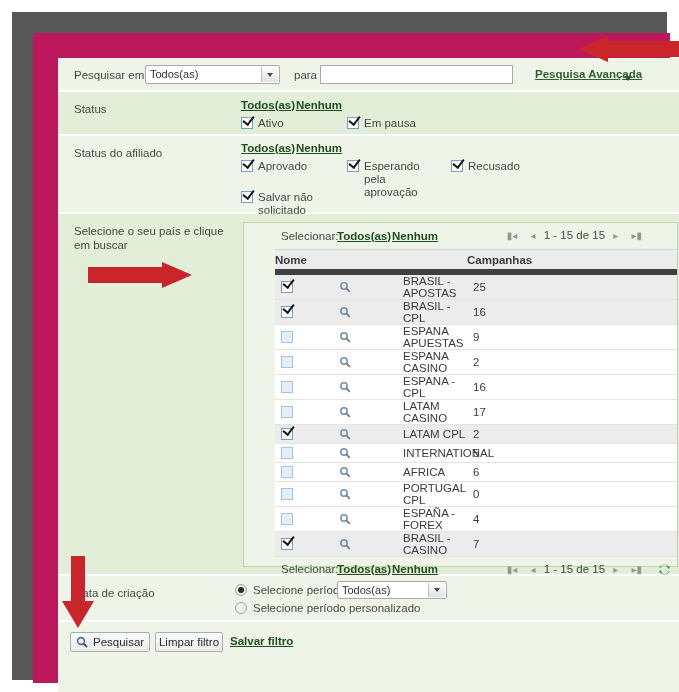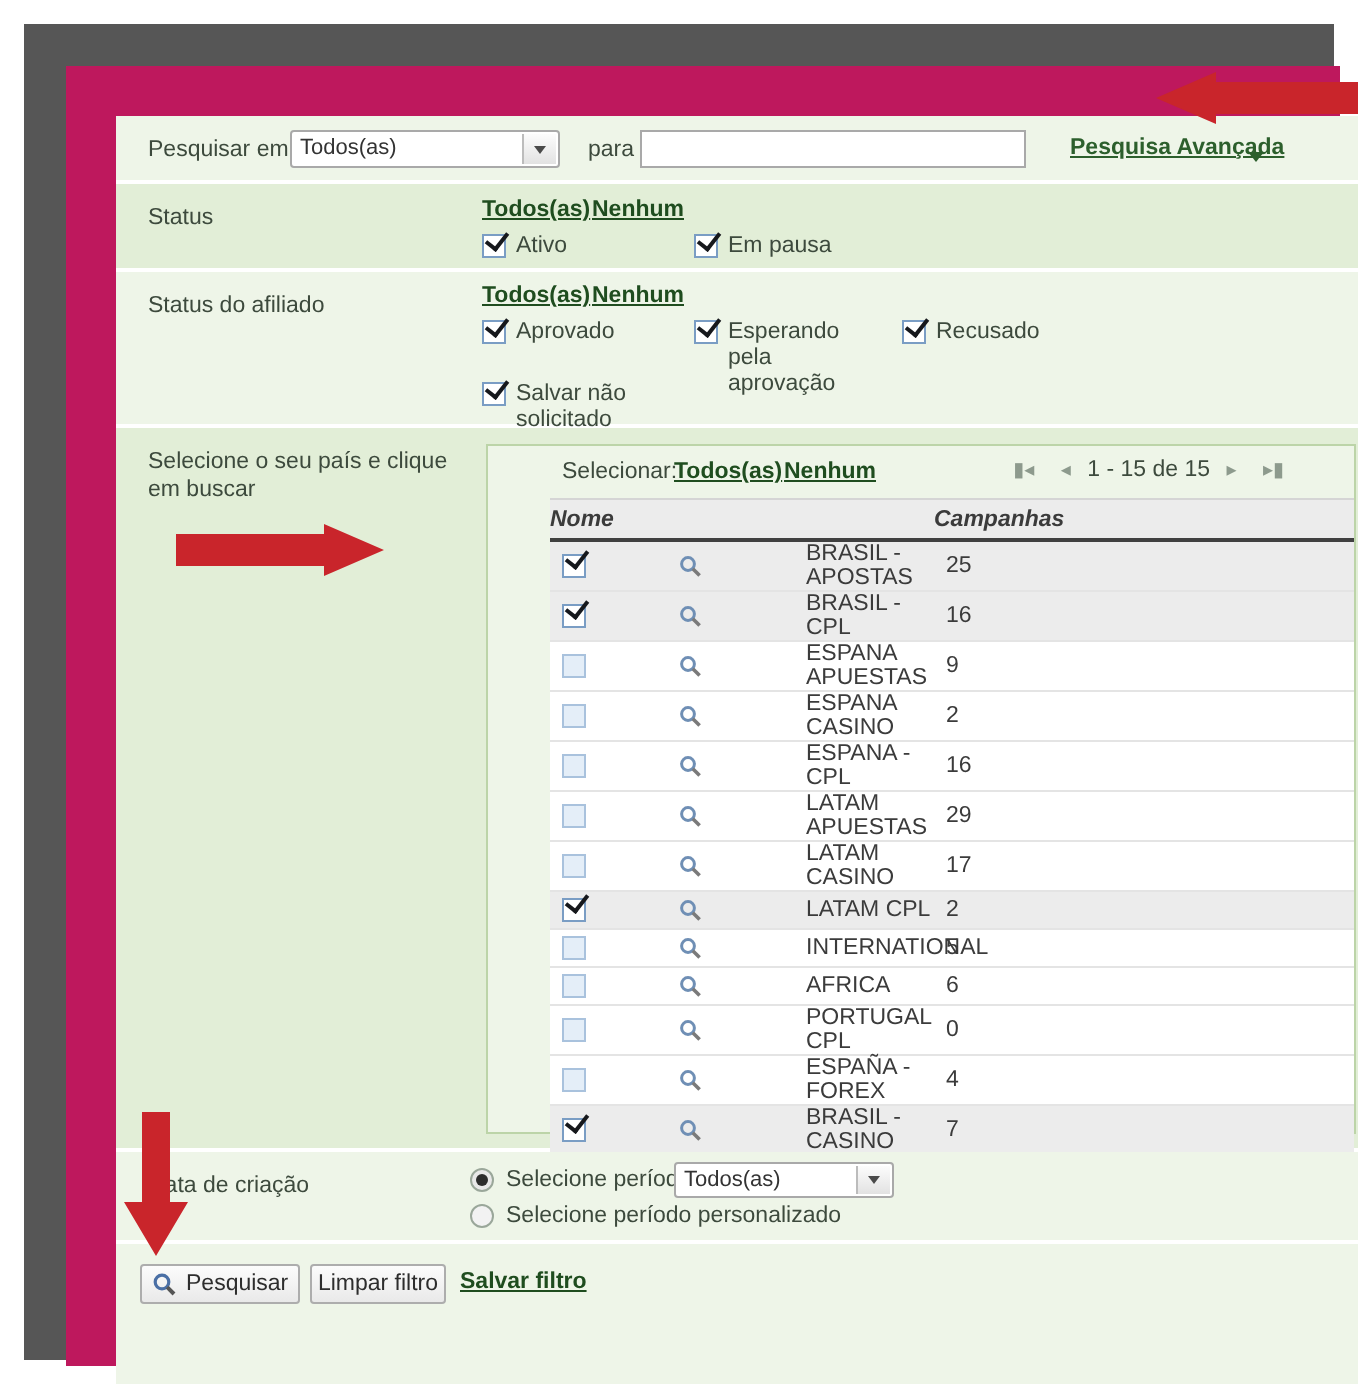--- a/index.html
+++ b/index.html
@@ -241,28 +241,27 @@
   }
 
   table.ctbl {
     width: 100%;
     border-collapse: collapse;
     table-layout: fixed;
   }
   table.ctbl th {
     background: #ececec;
     border-top: 1px solid #d5d5d5;
-    border-bottom: 2px solid #404040;
+    border-bottom: 6px solid #404040;
     font-size: 11.5px;
     color: #3b3b3b;
     text-align: left;
     font-weight: bold;
     height: 19px;
     padding: 0;
-    font-style: italic;
   }
   table.ctbl td {
     font-size: 11.5px;
     color: #3b3b3b;
     height: 18px;
     padding: 0;
     border-bottom: 1px solid #e4e4e4;
     background: #ffffff;
   }
   table.ctbl tr.sel td { background: #ececec; }
@@ -477,29 +476,20 @@
                       </svg></td>
                     <td class="cellpad">ESPANA - CPL</td>
                     <td style="padding-left:6px;">16</td>
                   </tr>
                   <tr>
                     <td class="col-cb"><span class="rowcb"></span></td>
                     <td class="col-mag"><svg class="magglass" width="12" height="12" viewBox="0 0 12 12">
                         <circle cx="5" cy="5" r="3.2" fill="none" stroke="#6f8fb5" stroke-width="1.5"></circle>
                         <line x1="7.4" y1="7.4" x2="10.8" y2="10.8" stroke="#7a7a7a" stroke-width="1.8"></line>
                       </svg></td>
-                    <td class="cellpad">LATAM APUESTAS</td>
-                    <td style="padding-left:6px;">29</td>
-                  </tr>
-                  <tr>
-                    <td class="col-cb"><span class="rowcb"></span></td>
-                    <td class="col-mag"><svg class="magglass" width="12" height="12" viewBox="0 0 12 12">
-                        <circle cx="5" cy="5" r="3.2" fill="none" stroke="#6f8fb5" stroke-width="1.5"></circle>
-                        <line x1="7.4" y1="7.4" x2="10.8" y2="10.8" stroke="#7a7a7a" stroke-width="1.8"></line>
-                      </svg></td>
                     <td class="cellpad">LATAM CASINO</td>
                     <td style="padding-left:6px;">17</td>
                   </tr>
                   <tr class="sel">
                     <td class="col-cb"><span class="rowcb on"></span></td>
                     <td class="col-mag"><svg class="magglass" width="12" height="12" viewBox="0 0 12 12">
                         <circle cx="5" cy="5" r="3.2" fill="none" stroke="#6f8fb5" stroke-width="1.5"></circle>
                         <line x1="7.4" y1="7.4" x2="10.8" y2="10.8" stroke="#7a7a7a" stroke-width="1.8"></line>
                       </svg></td>
                     <td class="cellpad">LATAM CPL</td>

